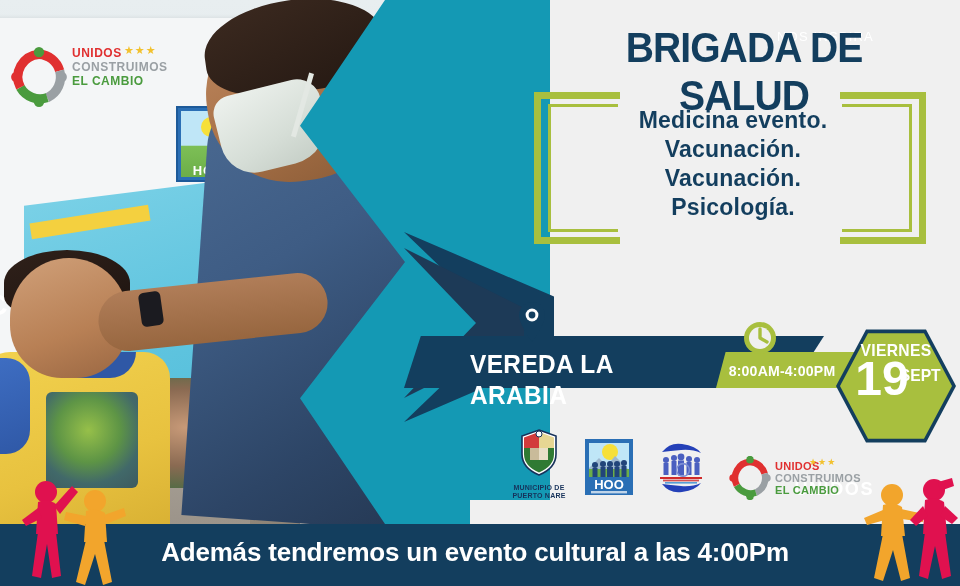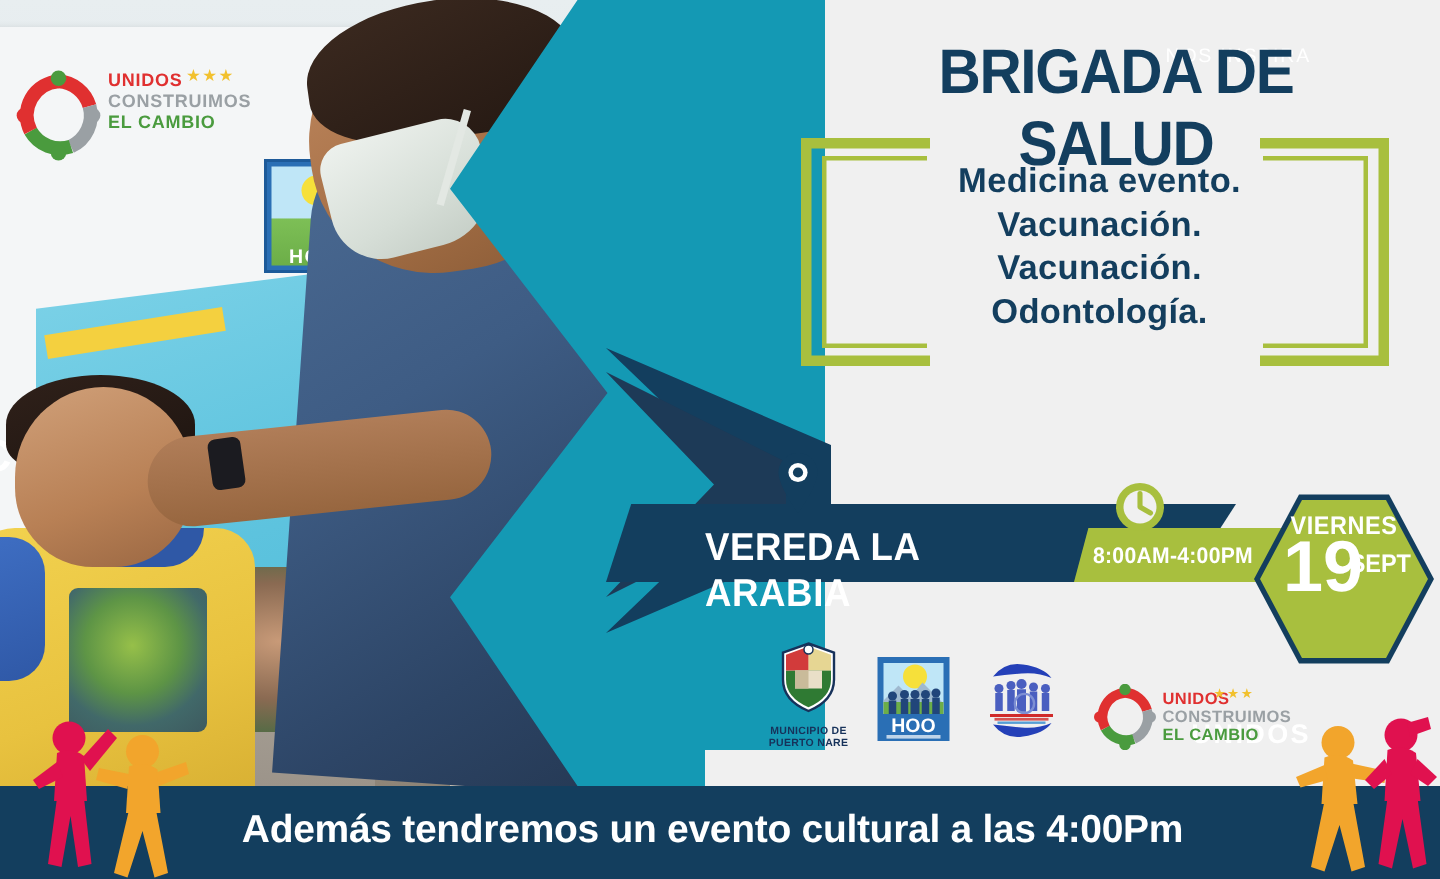--- a/index.html
+++ b/index.html
@@ -239,21 +239,21 @@
 
     <div class="br" style="right:18px;top:16px;width:70px;height:3px;"></div>
     <div class="br" style="right:18px;top:16px;width:3px;height:128px;"></div>
     <div class="br" style="right:18px;top:141px;width:70px;height:3px;"></div>
   </div>
 
   <div class="services">
     <div>Medicina evento.</div>
     <div>Vacunación.</div>
     <div>Vacunación.</div>
-    <div>Odontología.</div>
+    <div>Psicología.</div>
   </div>
 
   <div class="locbar"></div>
   <svg class="pin" viewBox="0 0 28 40">
     <path d="M14 0C6.8 0 1 5.8 1 13c0 9.5 13 27 13 27s13-17.5 13-27C27 5.8 21.2 0 14 0z" fill="#133e5e"></path>
     <circle cx="14" cy="13" r="6.4" fill="#ffffff"></circle>
     <circle cx="14" cy="13" r="3.4" fill="#133e5e"></circle>
   </svg>
   <div class="loctext">VEREDA LA ARABIA</div>
 

